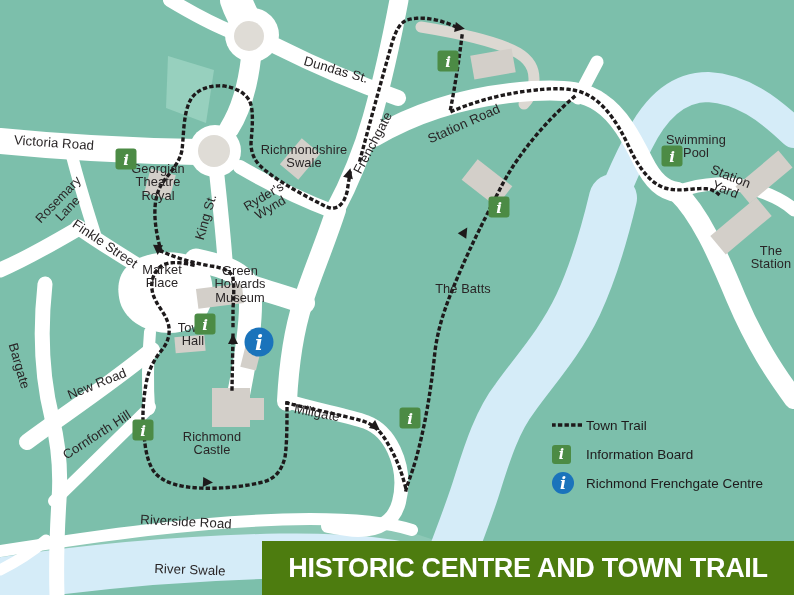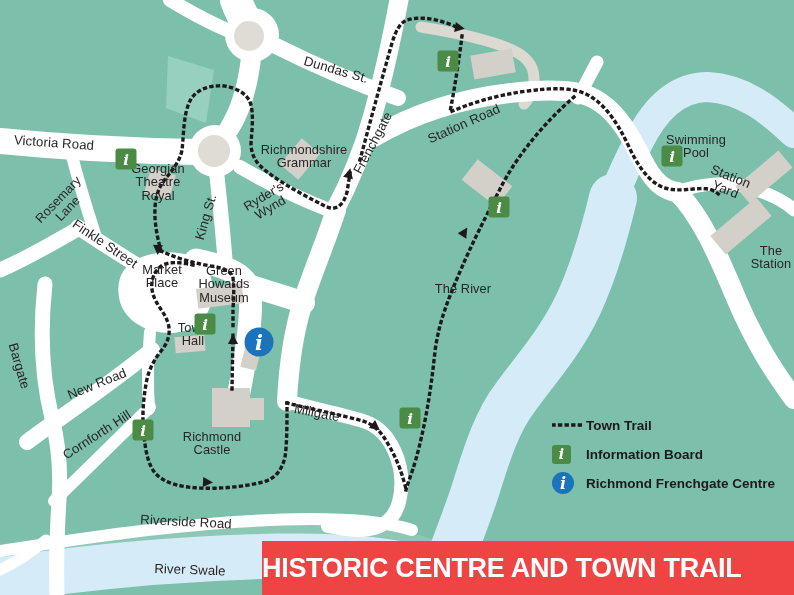--- a/index.html
+++ b/index.html
@@ -15,29 +15,29 @@
          border-radius:3px;color:#fff;display:flex;align-items:center;
          justify-content:center;font:italic bold 15px "DejaVu Serif",serif;
          transform:translate(-50%,-50%);}
   .centre{position:absolute;width:29px;height:29px;background:#1a73bb;
           border-radius:50%;color:#fff;display:flex;align-items:center;
           justify-content:center;font:italic bold 21px "DejaVu Serif",serif;
           transform:translate(-50%,-50%);}
   #legend{position:absolute;left:552px;top:414px;}
   .legend-row{display:flex;align-items:center;margin-bottom:7px;height:22px;}
   .legend-key{width:34px;display:flex;align-items:center;justify-content:flex-start;}
-  .legend-label{color:#1e1a1b;font-size:13.5px;font-weight:bold;}
+  .legend-label{color:#1e1a1b;font-size:13.5px;}
   .legend-board{width:19px;height:19px;background:#4c8b45;border-radius:3px;color:#fff;
           display:flex;align-items:center;justify-content:center;
           font:italic bold 14px "DejaVu Serif",serif;}
   .legend-centre{width:22px;height:22px;background:#1a73bb;border-radius:50%;color:#fff;
           display:flex;align-items:center;justify-content:center;
           font:italic bold 16px "DejaVu Serif",serif;}
   #banner{position:absolute;left:262px;top:541px;width:532px;height:54px;
-          background:#ef4444;display:flex;align-items:center;}
+          background:#4d7c0f;display:flex;align-items:center;justify-content:center;}
   #banner span{color:#fff;font-weight:bold;font-size:27px;letter-spacing:-.3px;}
 </style>
 </head>
 <body>
 
 <div id="map">
 
   <svg id="roads-svg" width="794" height="595" viewBox="0 0 794 595">
 
     <polygon points="168,56 214,70 206,123 166,108" fill="#97d0be"></polygon>
@@ -125,42 +125,42 @@
 
   <div class="label road-label" style="left:54px;top:143px;--r:4deg">Victoria Road</div>
   <div class="label" style="left:63px;top:204px;--r:-46deg">Rosemary
 Lane</div>
   <div class="label road-label" style="left:105px;top:244px;--r:34deg">Finkle Street</div>
   <div class="label road-label" style="left:19px;top:366px;--r:74deg">Bargate</div>
   <div class="label road-label" style="left:206px;top:217px;--r:-74deg">King St.</div>
   <div class="label road-label" style="left:336px;top:70px;--r:16deg">Dundas St.</div>
   <div class="label road-label" style="left:373px;top:143px;--r:-62deg">Frenchgate</div>
   <div class="label" style="left:304px;top:156px">Richmondshire
-Grammar</div>
+Swale</div>
   <div class="label" style="left:267px;top:202px;--r:-31deg">Ryder's
 Wynd</div>
   <div class="label" style="left:158px;top:182px">Georgian
 Theatre
 Royal</div>
   <div class="label" style="left:162px;top:276px">Market
 Place</div>
-  <div class="label" style="left:224px;top:284px">Green
+  <div class="label" style="left:240px;top:284px">Green
 Howards
 Museum</div>
   <div class="label" style="left:193px;top:334px">Town
 Hall</div>
   <div class="label" style="left:212px;top:443px">Richmond
 Castle</div>
   <div class="label road-label" style="left:97px;top:384px;--r:-22deg">New Road</div>
   <div class="label road-label" style="left:97px;top:435px;--r:-33deg">Cornforth Hill</div>
   <div class="label road-label" style="left:317px;top:413px;--r:11deg">Millgate</div>
   <div class="label road-label" style="left:186px;top:522px;--r:3deg">Riverside Road</div>
   <div class="label road-label" style="left:190px;top:570px;--r:2deg">River Swale</div>
   <div class="label road-label" style="left:464px;top:124px;--r:-24deg">Station Road</div>
-  <div class="label" style="left:463px;top:289px">The River</div>
+  <div class="label" style="left:463px;top:289px">The Batts</div>
   <div class="label" style="left:696px;top:146px">Swimming
 Pool</div>
   <div class="label road-label" style="left:728px;top:183px;--r:22deg">Station Yard</div>
   <div class="label" style="left:771px;top:257px">The
 Station</div>
 
   <div class="board" style="left:126px;top:159px">i</div>
   <div class="board" style="left:448px;top:61px">i</div>
   <div class="board" style="left:499px;top:207px">i</div>
   <div class="board" style="left:672px;top:156px">i</div>

